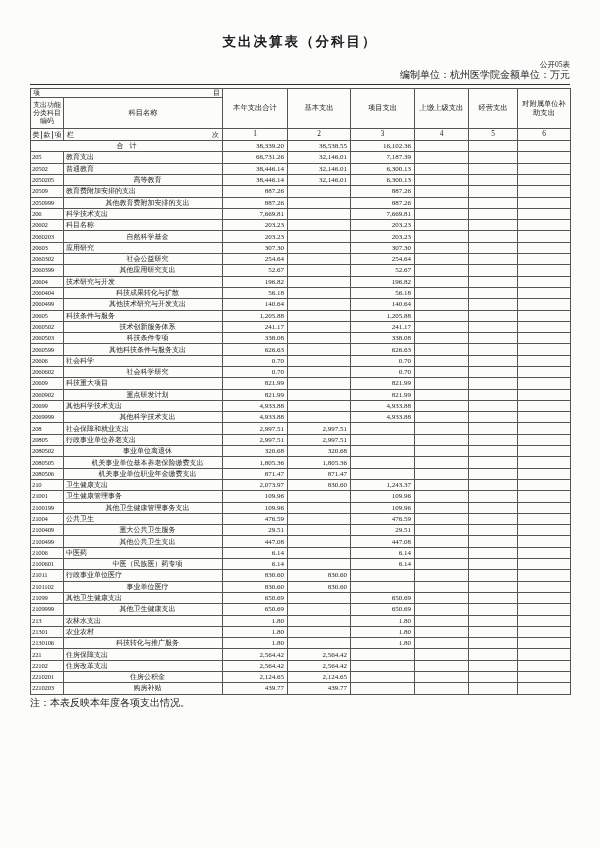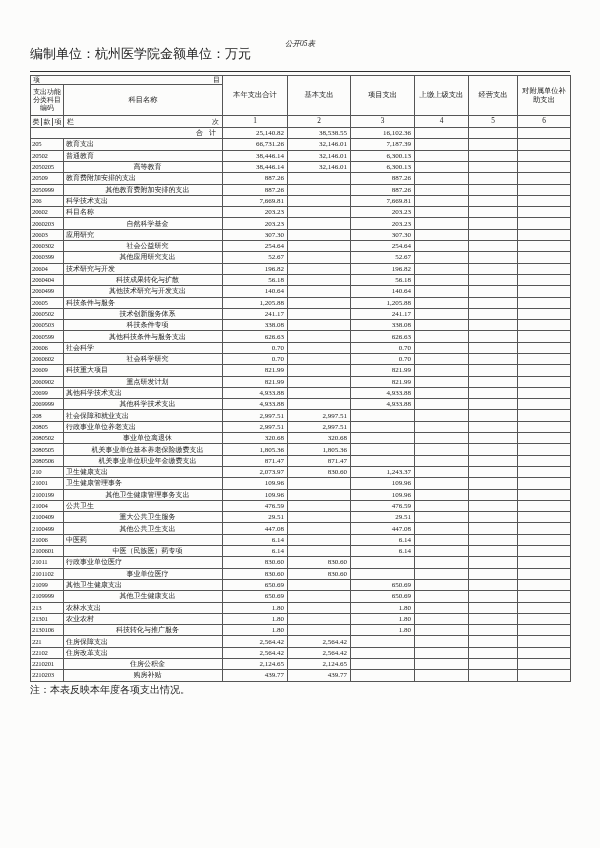--- a/index.html
+++ b/index.html
@@ -9,25 +9,25 @@
     font-family:"Liberation Serif","DejaVu Serif",serif;
     color:#1c1c1c;
     -webkit-font-smoothing:antialiased;
   }
   .page { width:600px; height:848px; padding:30px 30px 0 30px; overflow:hidden; }
 
   .title {
     font-size:13.5px; font-weight:bold; text-align:center;
     letter-spacing:2px; margin-top:3px;
   }
-  .form-code { font-size:7.5px; text-align:center; margin-top:9px; line-height:9px;font-style:italic; }
+  .form-code { font-size:7.5px; text-align:right; margin-top:9px; line-height:9px; }
   .info-row {
-    display:flex; justify-content:flex-start; align-items:flex-end;
-    font-size:13px; line-height:10px; margin-top:1px;
-    border-bottom:1px solid #2f2f2f; padding-bottom:12px;
+    display:flex; justify-content:flex-end; align-items:flex-end;
+    font-size:10px; line-height:10px; margin-top:1px;
+    border-bottom:1px solid #2f2f2f; padding-bottom:4px;
   }
 
   table {
     border-collapse:collapse; table-layout:fixed;
     width:540px; margin-top:3px;
     border:1.5px solid #2f2f2f;
   }
   th, td {
     border:1px solid #555; font-weight:normal;
     overflow:hidden; white-space:nowrap;
@@ -42,29 +42,30 @@
   .ckx { display:flex; height:100%; align-items:center; font-size:7px; }
   .ckx span { flex:1; text-align:center; }
   .ckx span:nth-child(1), .ckx span:nth-child(2) { border-right:1px solid #555; }
   .lanci { display:flex; justify-content:space-between; align-items:center; height:100%; padding:0 3px; font-size:7px; }
 
   tbody td { height:11.3px; font-size:7px; line-height:10px; }
   td.code { padding-left:1px; font-size:6.7px; letter-spacing:-0.2px; }
   td.name { padding-left:2px; }
   td.name.ind { padding-left:9px;text-align:center; }
   td.num  { text-align:right; padding-right:3px; }
-  td.total { text-align:right; letter-spacing:6px; padding-left:6px; }
+  td.total { text-align:center; letter-spacing:6px; padding-left:6px; }
 
   .note { font-size:10px; margin-top:3px; line-height:9px; }
 </style>
 </head>
 <body>
 
 <div class="page">
 
+  <div class="title">支出决算表（分科目）</div>
 
   <div class="form-code">公开05表</div>
 
   <div class="info-row">
     <div><span>编制单位：</span><span>杭州医学院</span></div>
     <div><span>金额单位：</span><span>万元</span></div>
   </div>
 
   <table>
     <colgroup>
@@ -117,21 +118,21 @@
         <th>2</th>
         <th>3</th>
         <th>4</th>
         <th>5</th>
         <th>6</th>
       </tr>
     </thead>
     <tbody>
         <tr>
           <td class="total" colspan="2">合计</td>
-          <td class="num">25,140.82</td>
+          <td class="num">38,339.20</td>
           <td class="num">38,538.55</td>
           <td class="num">16,102.36</td>
           <td class="num"></td>
           <td class="num"></td>
           <td class="num"></td>
         </tr>
         <tr>
           <td class="code">205</td>
           <td class="name">教育支出</td>
           <td class="num">66,731.26</td>

